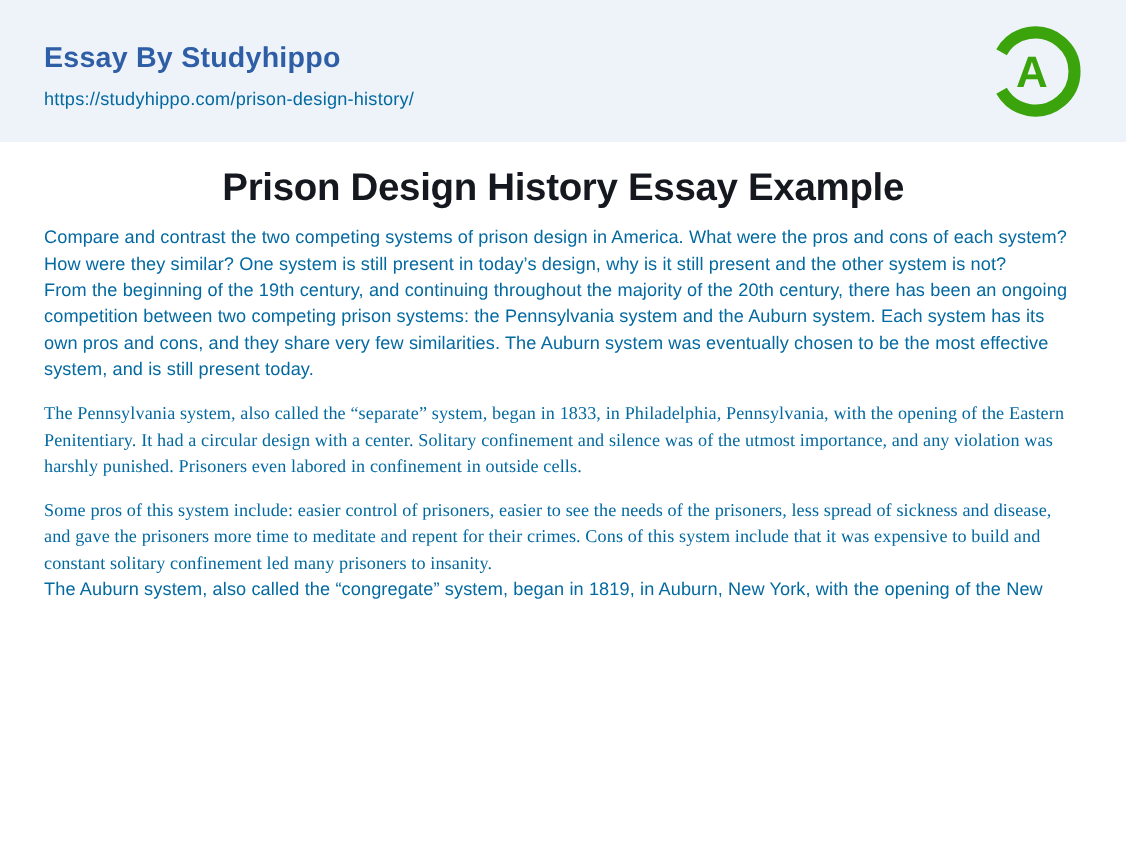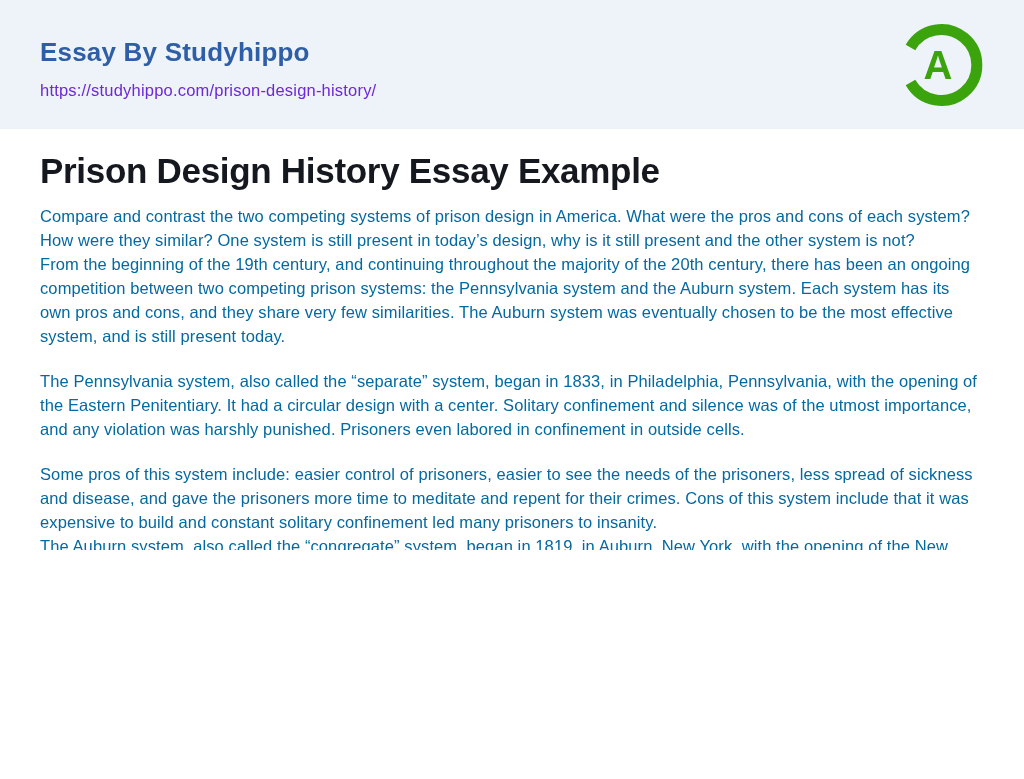--- a/index.html
+++ b/index.html
@@ -24,21 +24,21 @@
   .site-title {
     color: #2e5ea6;
     font-size: 26px;
     font-weight: 700;
     letter-spacing: 0.2px;
     line-height: 1.2;
   }
   .site-url {
     display: inline-block;
     margin-top: 12px;
-    color: #6d28d9;
+    color: #0369a1;
     font-size: 16.5px;
     font-weight: 400;
     text-decoration: none;
     letter-spacing: 0.2px;
     text-align: center;
   }
   .logo-wrap {
     width: 86px;
     height: 86px;
     position: relative;
@@ -47,29 +47,30 @@
   .content {
     padding: 22px 40px 0 40px;
   }
   .essay-title {
     color: #15181e;
     font-size: 35px;
     font-weight: 700;
     letter-spacing: -0.3px;
     line-height: 1.15;
     margin-bottom: 13px;
+    text-align: center;
   }
   .essay-body p {
     color: #0369a1;
     font-size: 16.5px;
     line-height: 24px;
     letter-spacing: 0.1px;
     margin: 0;
   }
-  .essay-body p.gap { margin-top: 21px; }
+  .essay-body p.gap { margin-top: 16px; font-family: Liberation Serif, serif; }
 </style>
 </head>
 <body>
 
 <div class="page">
 
   <header class="site-header">
     <div class="header-text">
       <div class="site-title">Essay By Studyhippo</div>
       <a class="site-url" href="#">https://studyhippo.com/prison-design-history/</a>

